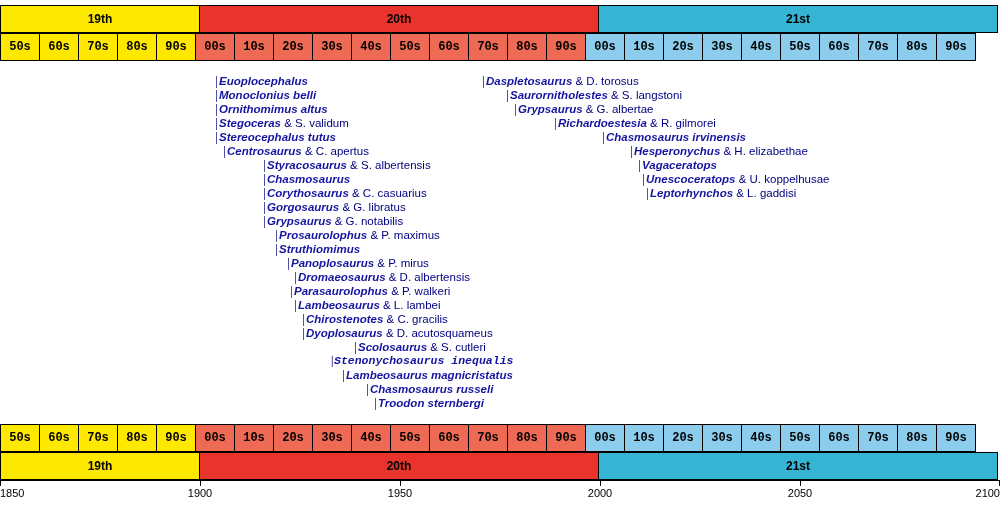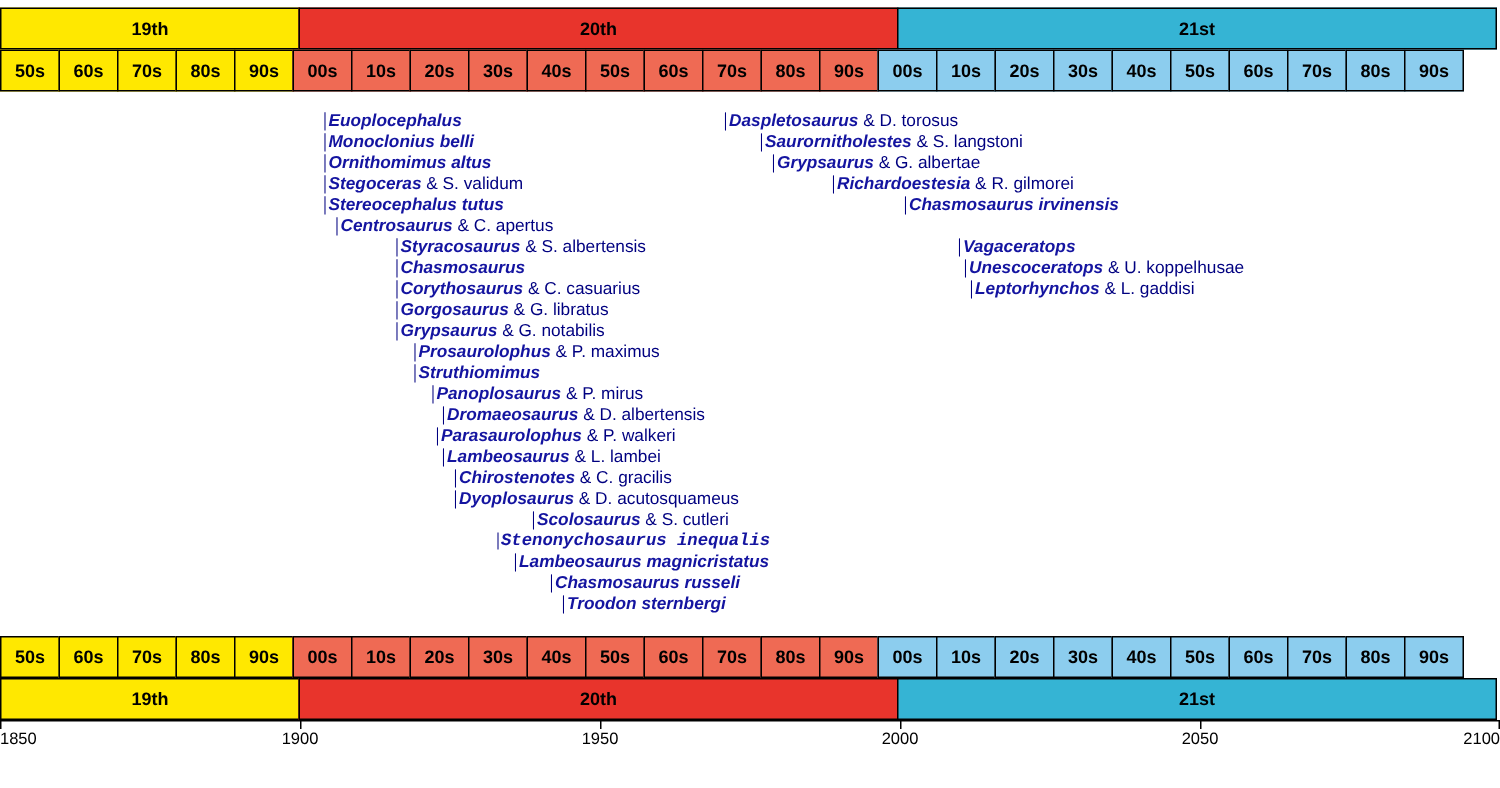--- a/index.html
+++ b/index.html
@@ -54,20 +54,21 @@
     box-sizing: border-box;
     width: 40px;
     border: 1px solid #000000;
     margin-right: -1px;
     display: flex;
     align-items: center;
     justify-content: center;
     font-size: 12px;
     font-weight: bold;
     color: #000000;
+    font-family: Liberation Mono, monospace;
   }
 
   
   #axis {
     position: absolute;
     left: 0;
     top: 480px;
     width: 956px;
     height: 30px;
     padding-left: 15px;
@@ -190,20 +191,21 @@
       <div class="entry" style="left: 313px; top: 274px; margin-left: 40px;"><span class="marker">│</span><span class="genus">Scolosaurus</span><span class="species"> &amp; S. cutleri</span></div>
       <div class="entry" style="left: 329px; top: 288px; font-family: Liberation Mono, monospace;"><span class="marker">│</span><span class="genus">Stenonychosaurus inequalis</span></div>
       <div class="entry" style="left: 341px; top: 302px;"><span class="marker">│</span><span class="genus">Lambeosaurus magnicristatus</span></div>
       <div class="entry" style="left: 365px; top: 316px;"><span class="marker">│</span><span class="genus">Chasmosaurus russeli</span></div>
       <div class="entry" style="left: 373px; top: 330px;"><span class="marker">│</span><span class="genus">Troodon sternbergi</span></div>
       <div class="entry" style="left: 481px; top: 8px;"><span class="marker">│</span><span class="genus">Daspletosaurus</span><span class="species"> &amp; D. torosus</span></div>
       <div class="entry" style="left: 505px; top: 22px;"><span class="marker">│</span><span class="genus">Saurornitholestes</span><span class="species"> &amp; S. langstoni</span></div>
       <div class="entry" style="left: 513px; top: 36px;"><span class="marker">│</span><span class="genus">Grypsaurus</span><span class="species"> &amp; G. albertae</span></div>
       <div class="entry" style="left: 553px; top: 50px;"><span class="marker">│</span><span class="genus">Richardoestesia</span><span class="species"> &amp; R. gilmorei</span></div>
       <div class="entry" style="left: 601px; top: 64px;"><span class="marker">│</span><span class="genus">Chasmosaurus irvinensis</span></div>
+      <div class="entry" style="left: 629px; top: 78px;"><span class="marker">│</span><span class="genus">Hesperonychus</span><span class="species"> &amp; H. elizabethae</span></div>
       <div class="entry" style="left: 637px; top: 92px;"><span class="marker">│</span><span class="genus">Vagaceratops</span></div>
       <div class="entry" style="left: 641px; top: 106px;"><span class="marker">│</span><span class="genus">Unescoceratops</span><span class="species"> &amp; U. koppelhusae</span></div>
       <div class="entry" style="left: 645px; top: 120px;"><span class="marker">│</span><span class="genus">Leptorhynchos</span><span class="species"> &amp; L. gaddisi</span></div>
     </div>
 
   <div class="decade-row bottom">
       <div class="decade-cell" style="background: rgb(255, 232, 0);">50s</div>
       <div class="decade-cell" style="background: rgb(255, 232, 0);">60s</div>
       <div class="decade-cell" style="background: rgb(255, 232, 0);">70s</div>
       <div class="decade-cell" style="background: rgb(255, 232, 0);">80s</div>

